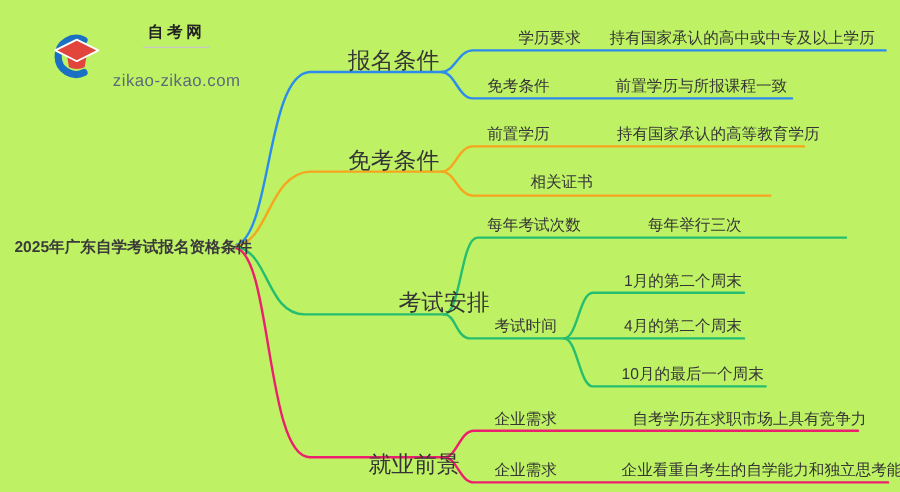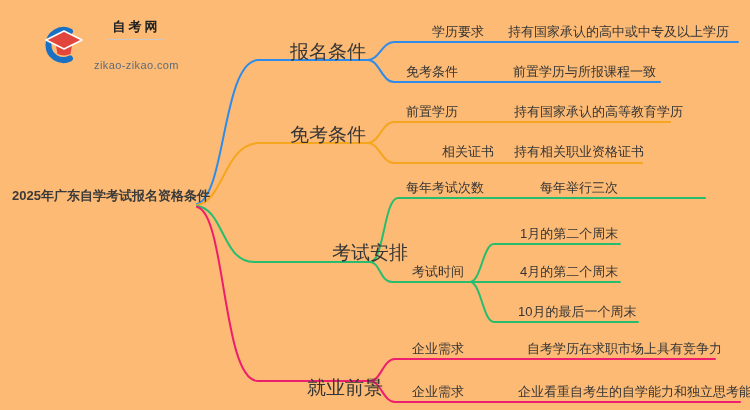--- a/index.html
+++ b/index.html
@@ -1,32 +1,32 @@
 <!DOCTYPE html>
 <html><head>
 <meta charset="utf-8">
 <style>
   html,body{margin:0;padding:0;background:#fff;}
   .canvas{
-    position:relative;width:750px;height:410px;background:#fdba74;overflow:hidden;
+    position:relative;width:750px;height:410px;background:#bef264;overflow:hidden;
     font-family:"Liberation Sans","DejaVu Sans",sans-serif;color:#353535;
   }
   svg.lines{position:absolute;left:0;top:0;}
   .t{position:absolute;white-space:nowrap;line-height:1.25;}
   .central{font-size:13px;font-weight:700;color:#3a3a3a;}
   .branch{font-size:19px;}
   .node{font-size:13px;}
   
   .logo{position:absolute;left:40px;top:18px;display:flex;align-items:center;gap:8px;}
   .logo-text{display:flex;flex-direction:column;align-items:center;}
   .logo-name{font-size:13px;font-weight:700;letter-spacing:3px;color:#222;
              padding:0 4px 3px 4px;border-bottom:1px solid #c9c9c9;}
-  .logo-url{font-size:11px;color:#5b6b79;margin-top:19px;letter-spacing:.4px;}
+  .logo-url{font-size:14px;color:#5b6b79;margin-top:19px;letter-spacing:.4px;}
   
-  .p-central{left:12px;top:188px;}
+  .p-central{left:12px;top:198px;}
   .p-b1{left:290px;top:40px;}  .p-b2{left:290px;top:123px;}
   .p-b3{left:292px;top:241px;margin-left:40px;} .p-b4{left:292px;top:376px;margin-left:15px;}
   .p-s1{left:406px;top:24px;margin-left:26px;}  .p-l1{left:508px;top:24px;}
   .p-s2{left:406px;top:64px;}  .p-l2{left:513px;top:64px;text-align:center;}
   .p-s3{left:406px;top:104px;} .p-l3{left:514px;top:104px;}
   .p-s4{left:406px;top:144px;margin-left:36px;} .p-l4{left:514px;top:144px;}
   .p-s5{left:406px;top:180px;} .p-l5{left:540px;top:180px;}
   .p-l6{left:520px;top:226px;}
   .p-s6{left:412px;top:264px;} .p-l7{left:520px;top:264px;}
   .p-l8{left:518px;top:304px;}
@@ -81,21 +81,20 @@
   <div class="t branch p-b4">就业前景</div>
 
   <div class="t node p-s1">学历要求</div>
   <div class="t node p-l1">持有国家承认的高中或中专及以上学历</div>
   <div class="t node p-s2">免考条件</div>
   <div class="t node p-l2">前置学历与所报课程一致</div>
 
   <div class="t node p-s3">前置学历</div>
   <div class="t node p-l3">持有国家承认的高等教育学历</div>
   <div class="t node p-s4">相关证书</div>
-  <div class="t node p-l4">持有相关职业资格证书</div>
 
   <div class="t node p-s5">每年考试次数</div>
   <div class="t node p-l5">每年举行三次</div>
   <div class="t node p-s6">考试时间</div>
   <div class="t node p-l6">1月的第二个周末</div>
   <div class="t node p-l7">4月的第二个周末</div>
   <div class="t node p-l8">10月的最后一个周末</div>
 
   <div class="t node p-s7">企业需求</div>
   <div class="t node p-l9">自考学历在求职市场上具有竞争力</div>

